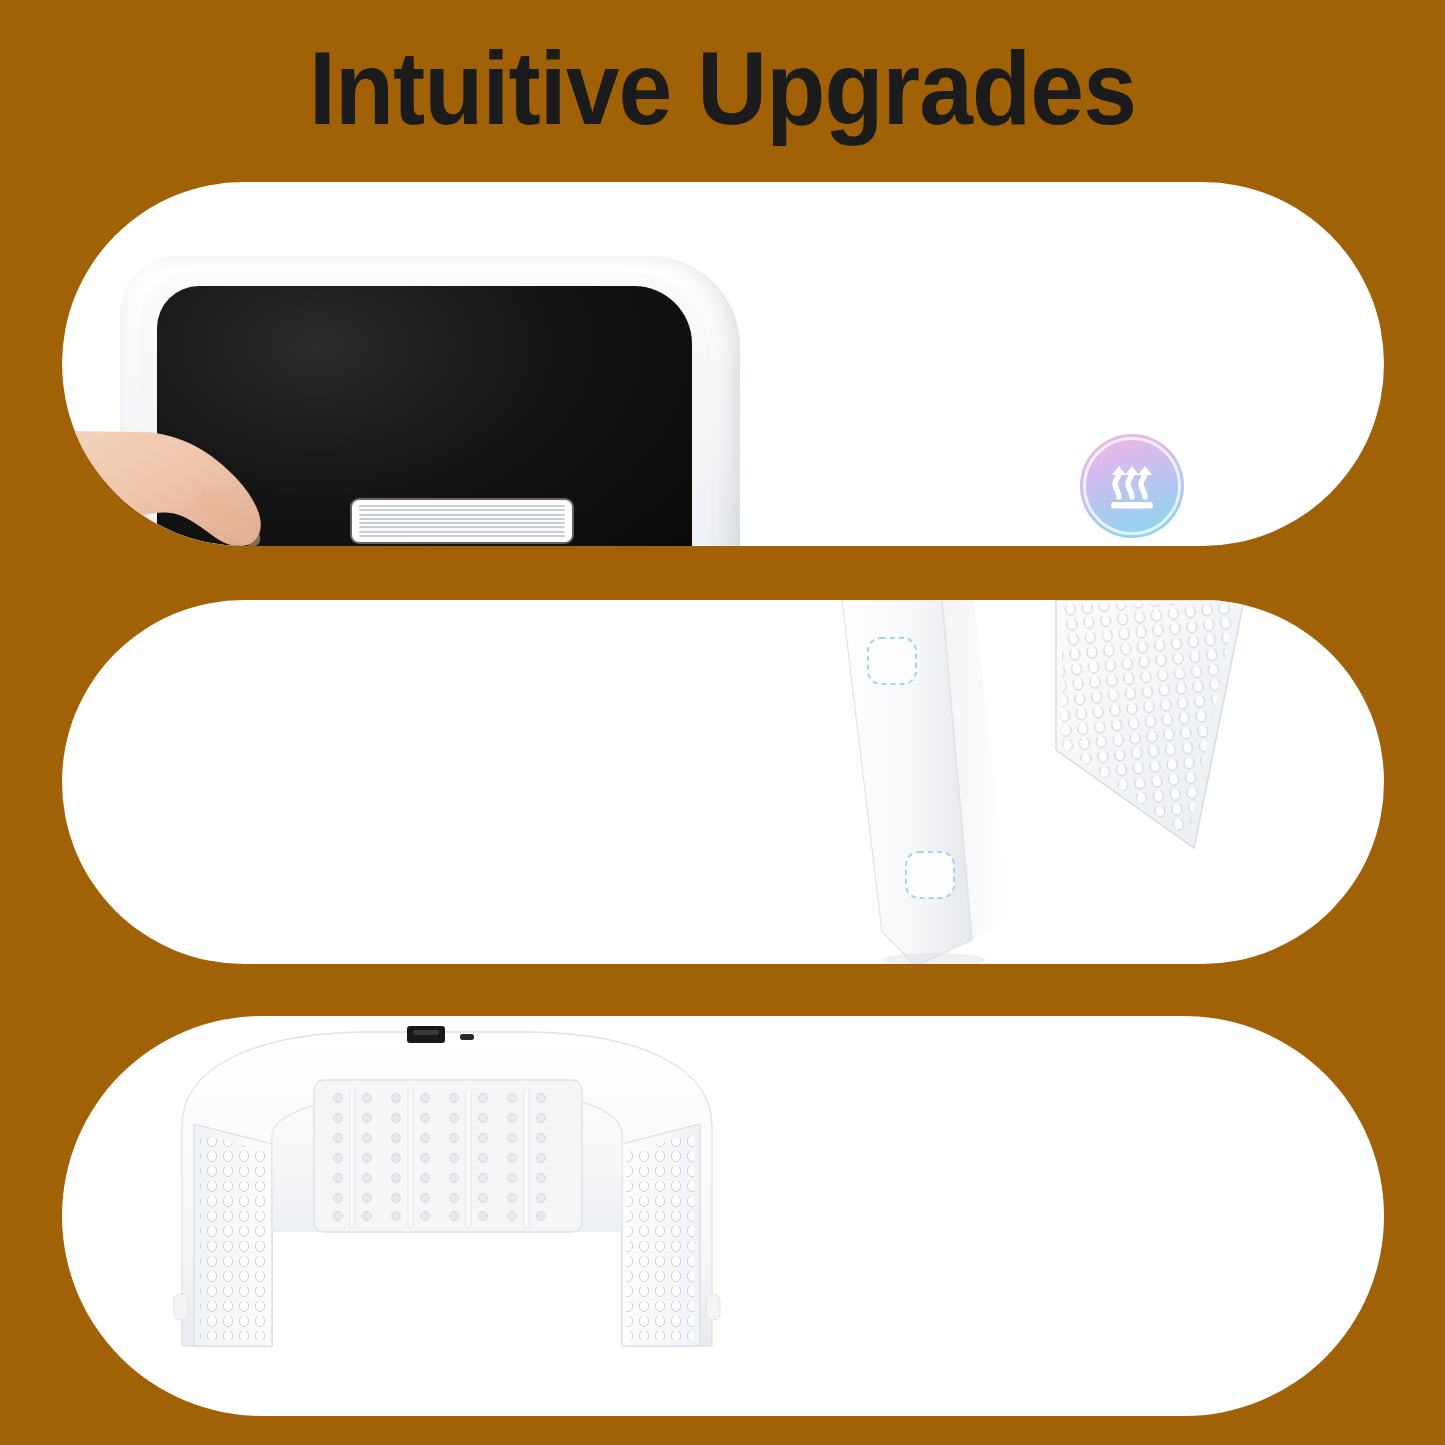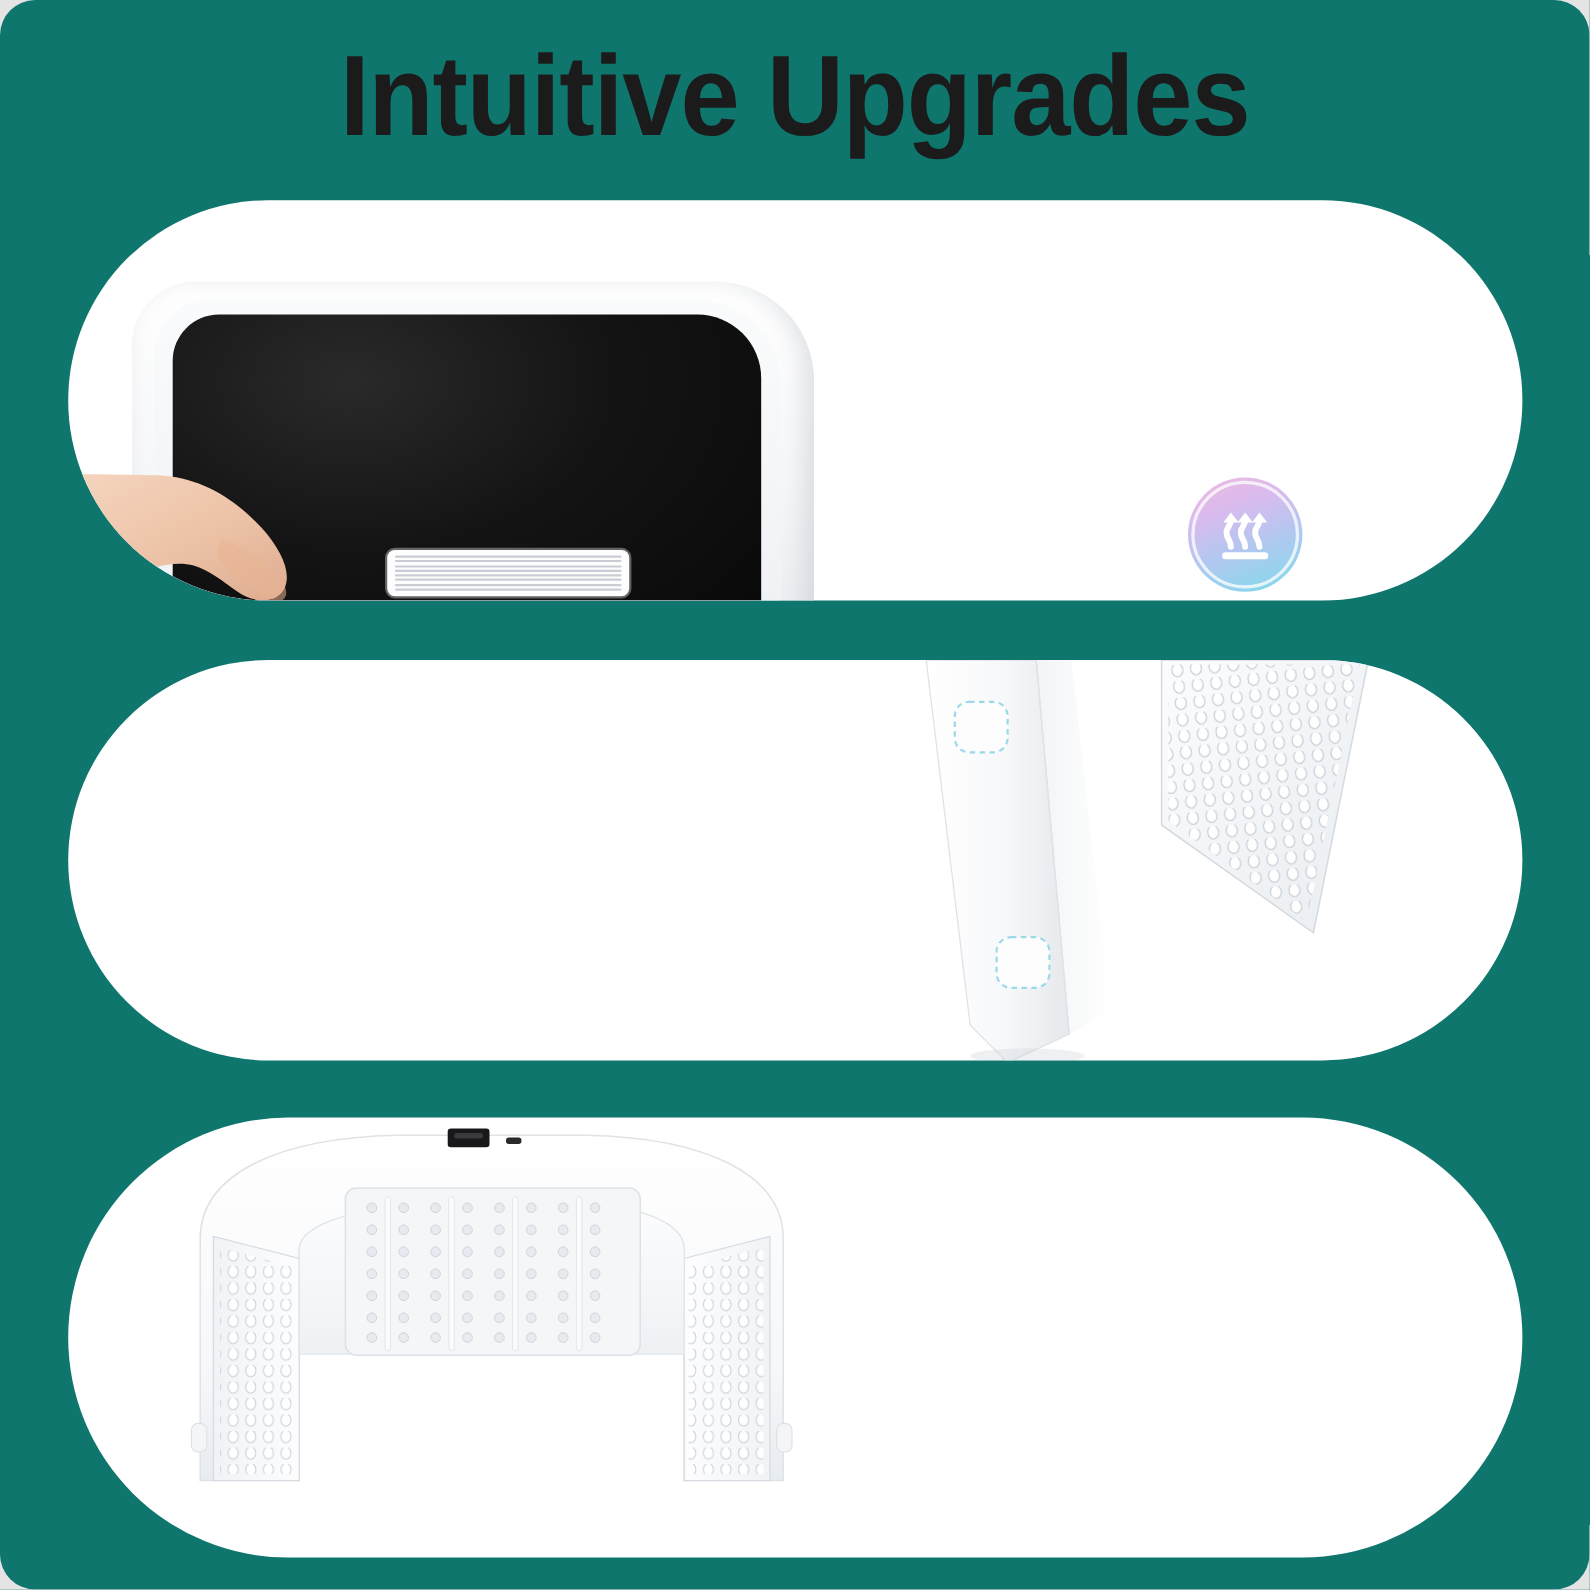--- a/index.html
+++ b/index.html
@@ -5,22 +5,21 @@
   * { box-sizing: border-box; margin: 0; padding: 0; }
   html, body {
     width: 1445px; height: 1445px;
     background: #e4e4e4;
     font-family: "Liberation Sans", sans-serif;
     overflow: hidden;
   }
   #page {
     position: relative;
     width: 1445px; height: 1445px;
-    background: #0f766e;
-    border-radius: 32px;
+    background: #a16207;
   }
 
   
   .page-title {
     position: absolute;
     top: 34px; left: 0; width: 1445px;
     text-align: center;
     font-size: 104px;
     font-weight: 700;
     letter-spacing: -1px;

